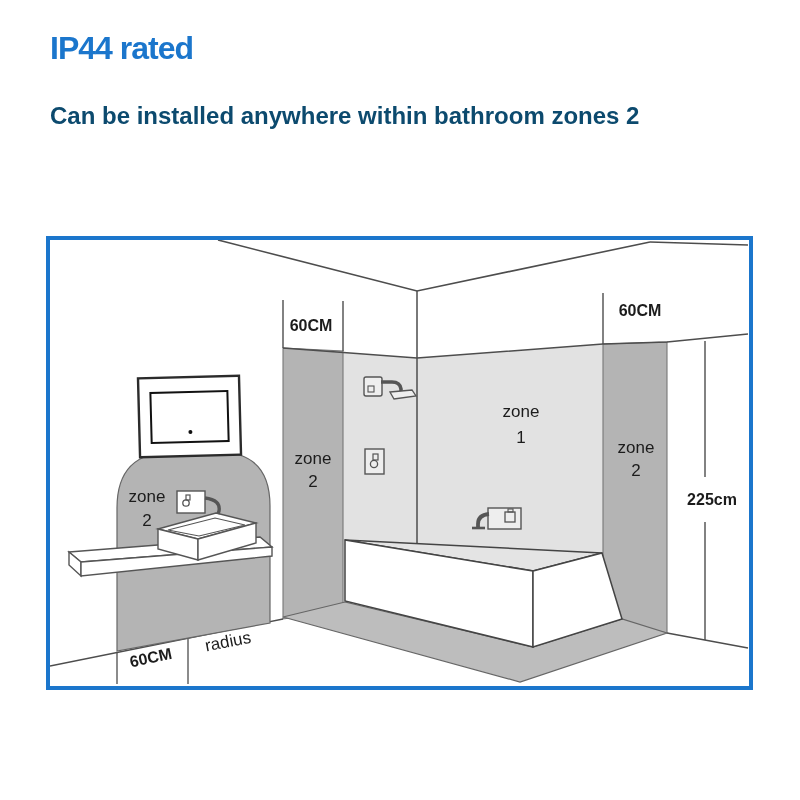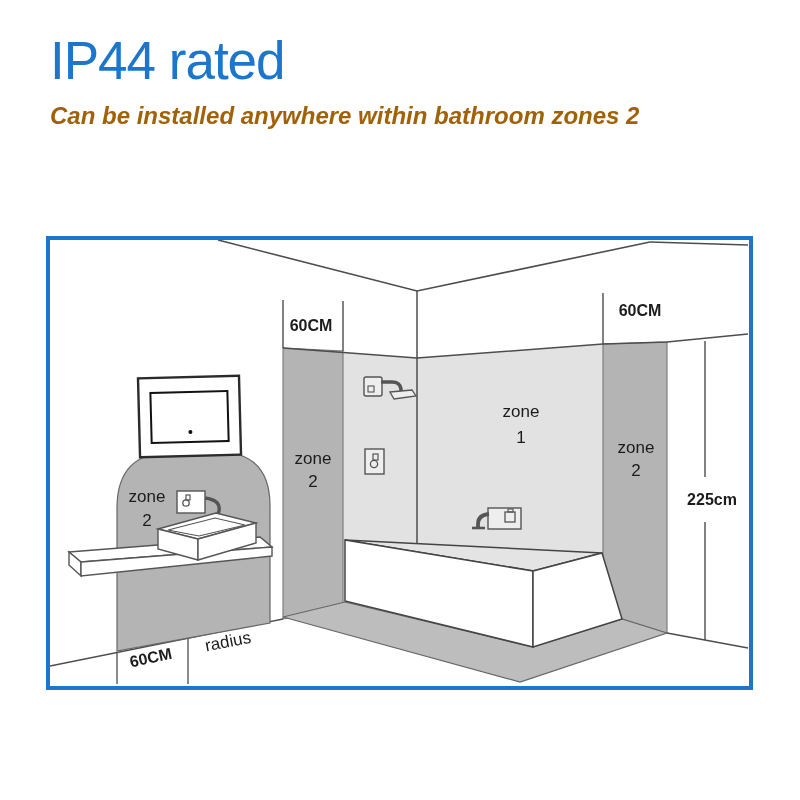--- a/index.html
+++ b/index.html
@@ -5,29 +5,28 @@
   html,body{margin:0;padding:0;background:#ffffff;}
   .page{
     position:relative;
     width:800px;height:800px;
     background:#ffffff;
     font-family:"Liberation Sans", sans-serif;
     overflow:hidden;
   }
   .title{
     position:absolute;left:50px;top:30px;
-    font-size:53px;font-weight:normal;
+    font-size:32px;font-weight:bold;
     letter-spacing:-1px;
     color:var(--accent);
   }
   .subtitle{
     position:absolute;left:50px;top:102px;
     font-size:24px;font-weight:bold;
-    color:#a16207;
-    font-style:italic;
+    color:#0c4a6e;
   }
   .diagram{
     position:absolute;left:46px;top:236px;
     width:699px;height:446px;
     border:4px solid var(--accent);
     background:#ffffff;
   }
   .diagram svg{display:block;width:699px;height:446px;}
   svg text{
     font-family:"Liberation Sans", sans-serif;

